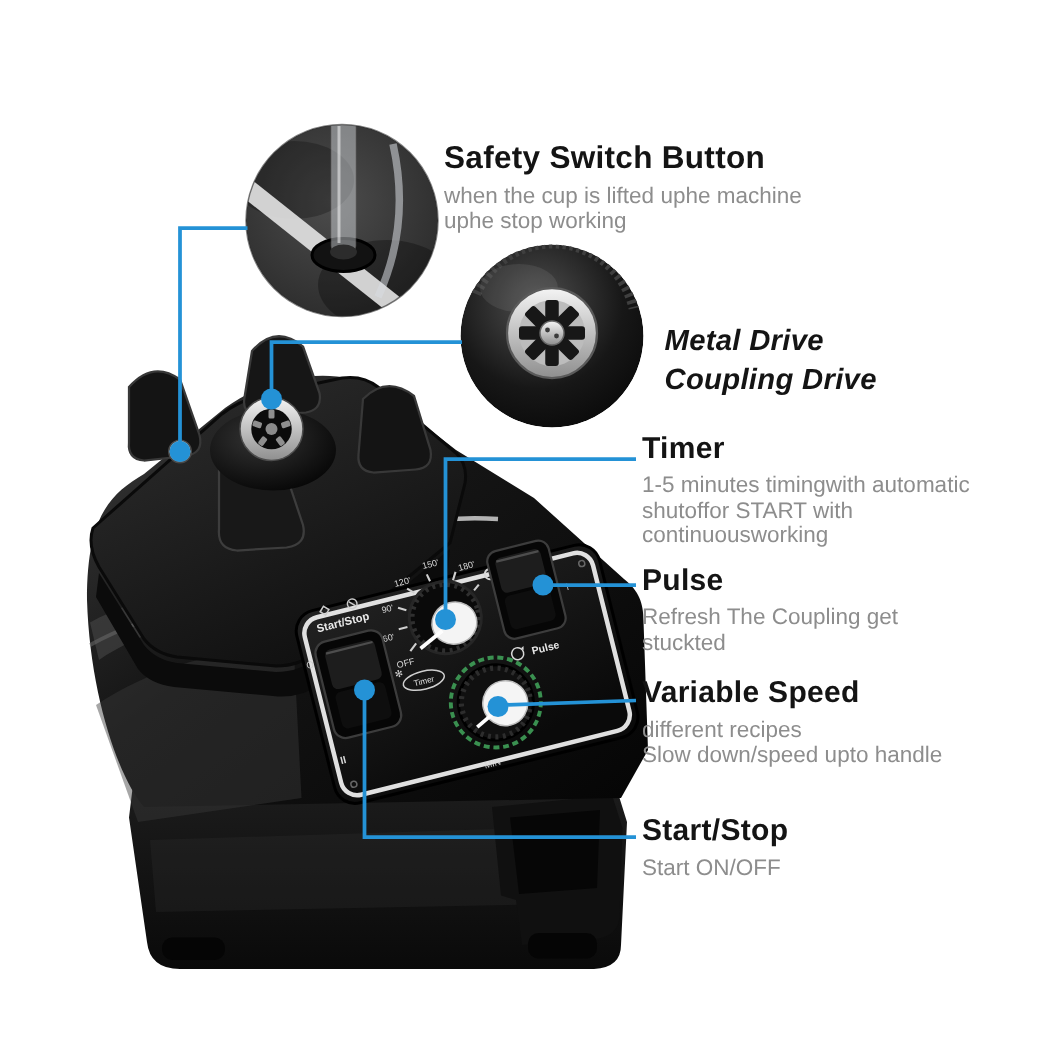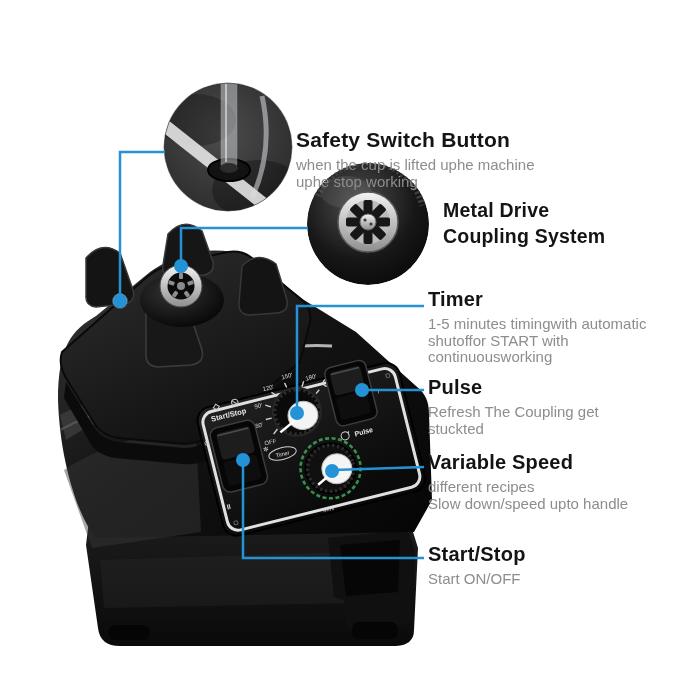--- a/index.html
+++ b/index.html
@@ -3,25 +3,25 @@
 <meta charset="utf-8">
 <style>
   html,body{margin:0;padding:0;background:#fff;}
   .stage{
     position:relative;width:700px;height:700px;background:#ffffff;overflow:hidden;
     font-family:"Liberation Sans", sans-serif;
   }
   .stage svg{position:absolute;left:0;top:0;}
   .callout{position:absolute;}
   .co-title{font-weight:bold;color:#141414;font-size:20px;line-height:24px;letter-spacing:0.2px;}
-  .co-title.big{font-size:21px;margin-top:34px;}
+  .co-title.big{font-size:21px;}
   .co-title.two-line{font-size:19.5px;line-height:26px;}
   .co-desc{margin-top:5px;font-size:15px;line-height:16.5px;color:#8d8d8d;}
   .co-safety{left:296px;top:94px;}
-  .co-metal{left:443px;top:197px;}
+  .co-metal{left:443px;top:214px;font-style:italic;}
   .co-timer{left:428px;top:287px;}
   .co-pulse{left:428px;top:375px;}
   .co-speed{left:428px;top:450px;}
   .co-start{left:428px;top:542px;}
   text{font-family:"Liberation Sans", sans-serif;}
 </style>
 </head>
 <body>
 
 <div class="stage">
@@ -254,21 +254,21 @@
 <div class="callout co-safety">
   <div class="co-title big">Safety Switch Button</div>
   <div class="co-desc">
     <div>when the cup is lifted uphe machine</div>
     <div>uphe stop working</div>
   </div>
 </div>
 
 <div class="callout co-metal">
   <div class="co-title two-line">Metal Drive</div>
-  <div class="co-title two-line">Coupling System</div>
+  <div class="co-title two-line">Coupling Drive</div>
 </div>
 
 <div class="callout co-timer">
   <div class="co-title">Timer</div>
   <div class="co-desc">
     <div>1-5 minutes timingwith automatic</div>
     <div>shutoffor START with</div>
     <div>continuousworking</div>
   </div>
 </div>

